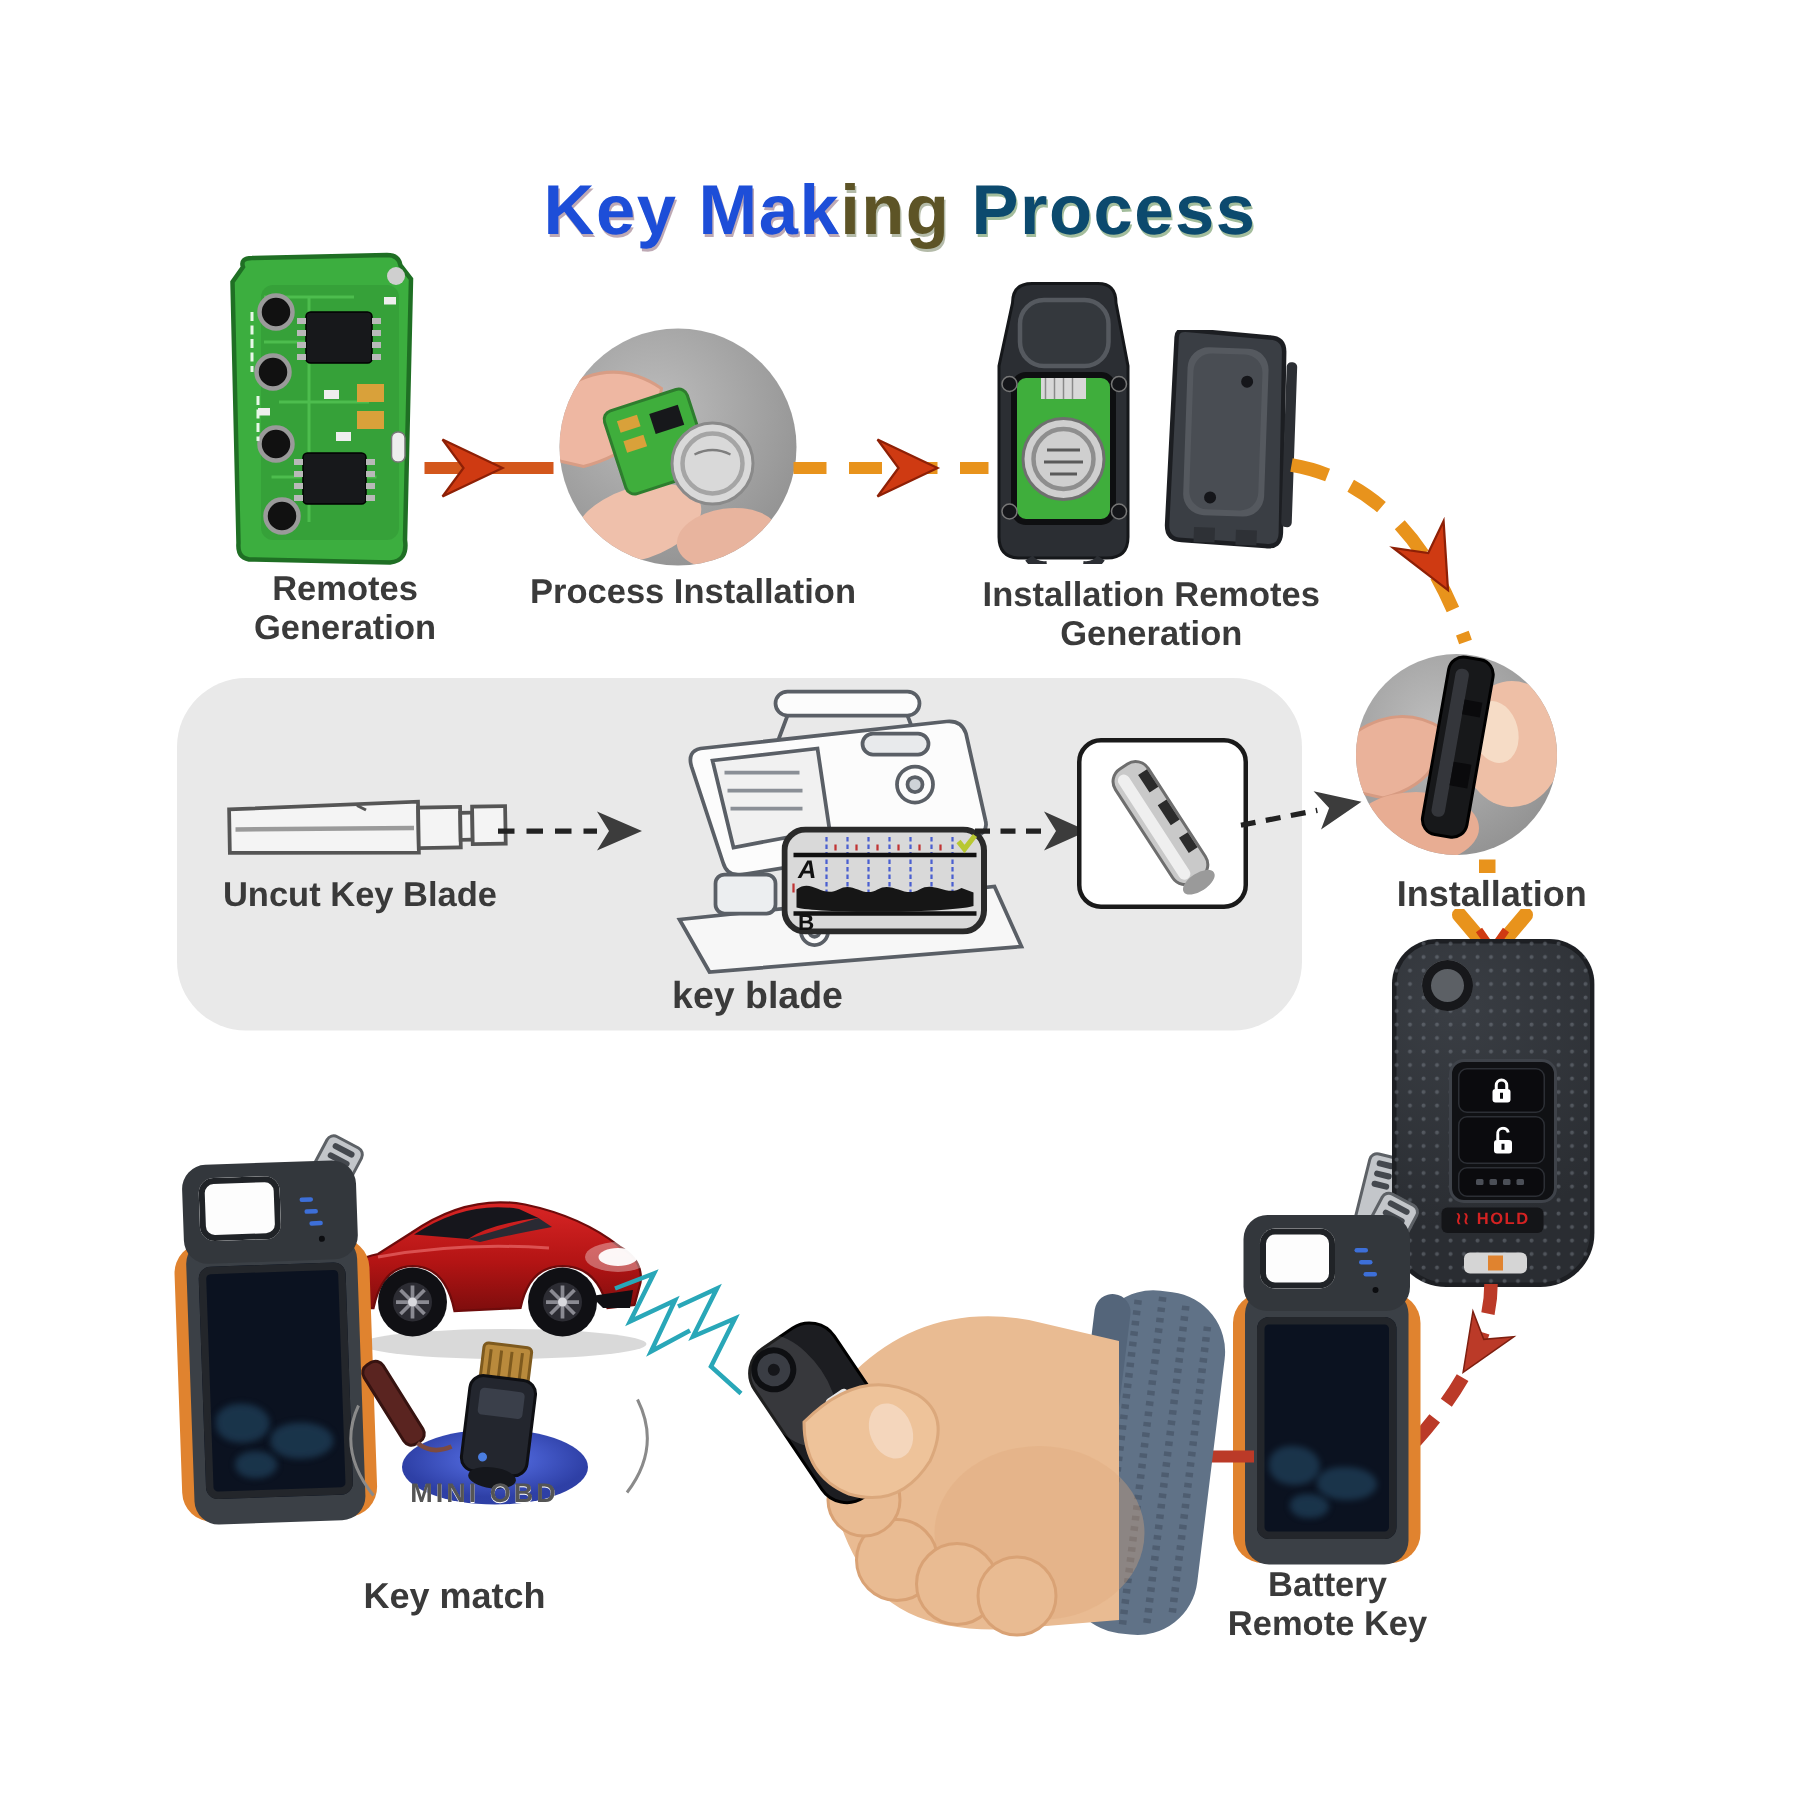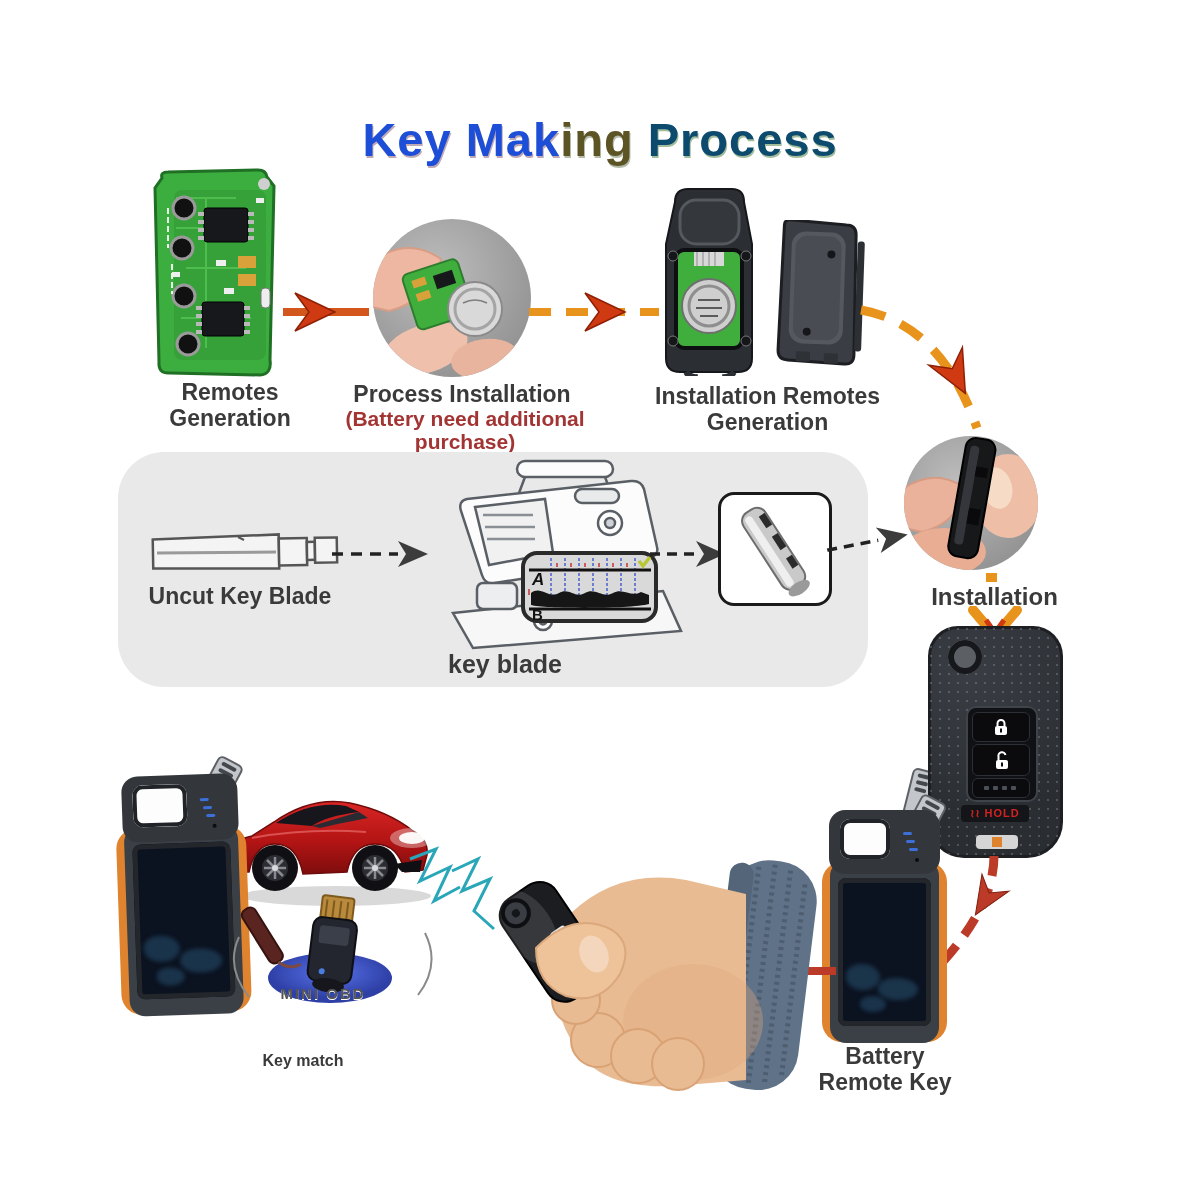--- a/index.html
+++ b/index.html
@@ -129,21 +129,20 @@
         <rect x="44" y="54" width="14" height="8" fill="#d9a13a"></rect>
           <rect x="44" y="68" width="14" height="8" fill="#d9a13a"></rect>
         <rect x="66" y="56" width="20" height="14" fill="#17181b"></rect>
       </g>
       <circle cx="102" cy="90" r="27" fill="#d9d9d9" stroke="#8a8a8a" stroke-width="2"></circle>
       <circle cx="102" cy="90" r="20" fill="none" stroke="#a5a5a5" stroke-width="3"></circle>
       <path d="M90,84 q12,-6 24,0" stroke="#7e7e7e" stroke-width="1.5" fill="none"></path>
     </svg>
   </div>
   <div class="abs cap" style="left:312px;top:382px;width:300px;">Process Installation</div>
-  <div class="abs note" style="left:305px;top:407px;width:320px;">(Battery need additional purchase)</div>
 
   <svg class="abs" style="left:527px;top:292px;" width="136" height="40" viewBox="0 0 136 40">
     <line x1="2" y1="20" x2="132" y2="20" stroke="#e8931c" stroke-width="8" stroke-dasharray="22 15"></line>
     <polygon points="58,1 98,20 58,39 72,20" fill="#cf3a12" stroke="#8e2006" stroke-width="1.5"></polygon>
   </svg>
 
   <svg class="abs" style="left:656px;top:186px;" width="110" height="190" viewBox="0 0 110 190">
     <path d="M32,3 L76,3 Q88,3 88,16 L96,58 L96,172 Q96,186 82,186 L24,186 Q10,186 10,172 L10,58 L19,16 Q19,3 32,3 Z" fill="#2b2e33" stroke="#15171a" stroke-width="2"></path>
     <rect x="24" y="14" width="59" height="44" rx="16" fill="#34383d" stroke="#55595f" stroke-width="3"></rect>
     <rect x="20" y="64" width="66" height="98" rx="8" fill="#3fae3c" stroke="#0e0f11" stroke-width="4"></rect>
@@ -435,21 +434,21 @@
       </div>
     </div>
     <div class="dev-head" style="width:116px;height:66px;">
       <div class="dev-hole" style="width:54px;height:42px;"></div>
       <div class="led" style="left:78px;top:24px;"></div>
       <div class="led" style="left:81px;top:32px;"></div>
       <div class="led" style="left:84px;top:40px;"></div>
       <div class="dot" style="left:90px;top:50px;"></div>
     </div>
   </div>
-  <div class="abs cap" style="left:228px;top:1052px;width:150px;font-weight:600;font-size:16px;">Key match</div>
+  <div class="abs cap" style="left:228px;top:1052px;width:150px;font-weight:600;font-size:24px;">Key match</div>
 
   <svg class="abs" style="left:225px;top:885px;" width="215" height="125" viewBox="0 0 215 125">
     <defs>
       <radialGradient id="obdB" cx=".5" cy=".4">
           <stop offset="0" stop-color="#4a66e8"></stop>
           <stop offset="1" stop-color="#1c2f9e"></stop>
         </radialGradient>
     </defs>
     <ellipse cx="105" cy="93" rx="62" ry="25" fill="url(#obdB)" opacity=".92"></ellipse>
     <path d="M14,52 Q0,82 24,112" fill="none" stroke="#8a8a8a" stroke-width="2"></path>
@@ -460,21 +459,21 @@
     </g>
     <g transform="rotate(7 112 60)">
       <rect x="92" y="12" width="32" height="26" rx="3" fill="#b98a3c" stroke="#7e5a1e" stroke-width="2"></rect>
       <path d="M97,16 v18 M104,16 v18 M111,16 v18 M118,16 v18" stroke="#7e5a1e" stroke-width="2"></path>
       <rect x="86" y="34" width="44" height="64" rx="9" fill="#23262e" stroke="#0e0f13" stroke-width="2"></rect>
       <rect x="93" y="42" width="30" height="18" rx="3" fill="#3a3f4a"></rect>
       <circle cx="100" cy="88" r="3" fill="#4a7de0"></circle>
       <ellipse cx="108" cy="101" rx="16" ry="7" fill="#15171c"></ellipse>
     </g>
   </svg>
-  <div class="abs" style="left:263px;top:985px;width:120px;text-align:center;font-size:15px;font-weight:800;
+  <div class="abs" style="left:263px;top:985px;width:120px;text-align:center;font-size:18px;font-weight:800;
        letter-spacing:2px;color:#555;text-shadow:0 1px 0 #fff;">MINI OBD</div>
 
   <svg class="abs" style="left:406px;top:845px;" width="100" height="92" viewBox="0 0 100 92">
     <g fill="none" stroke="#29a7b8" stroke-width="3" stroke-linejoin="miter">
       <polyline points="4,14 30,4 14,36 44,22 28,56 54,42"></polyline>
       <polyline points="46,26 72,14 56,46 84,34 68,66 88,84"></polyline>
     </g>
   </svg>
 
   <svg class="abs" style="left:478px;top:852px;" width="340" height="250" viewBox="0 0 340 250">

